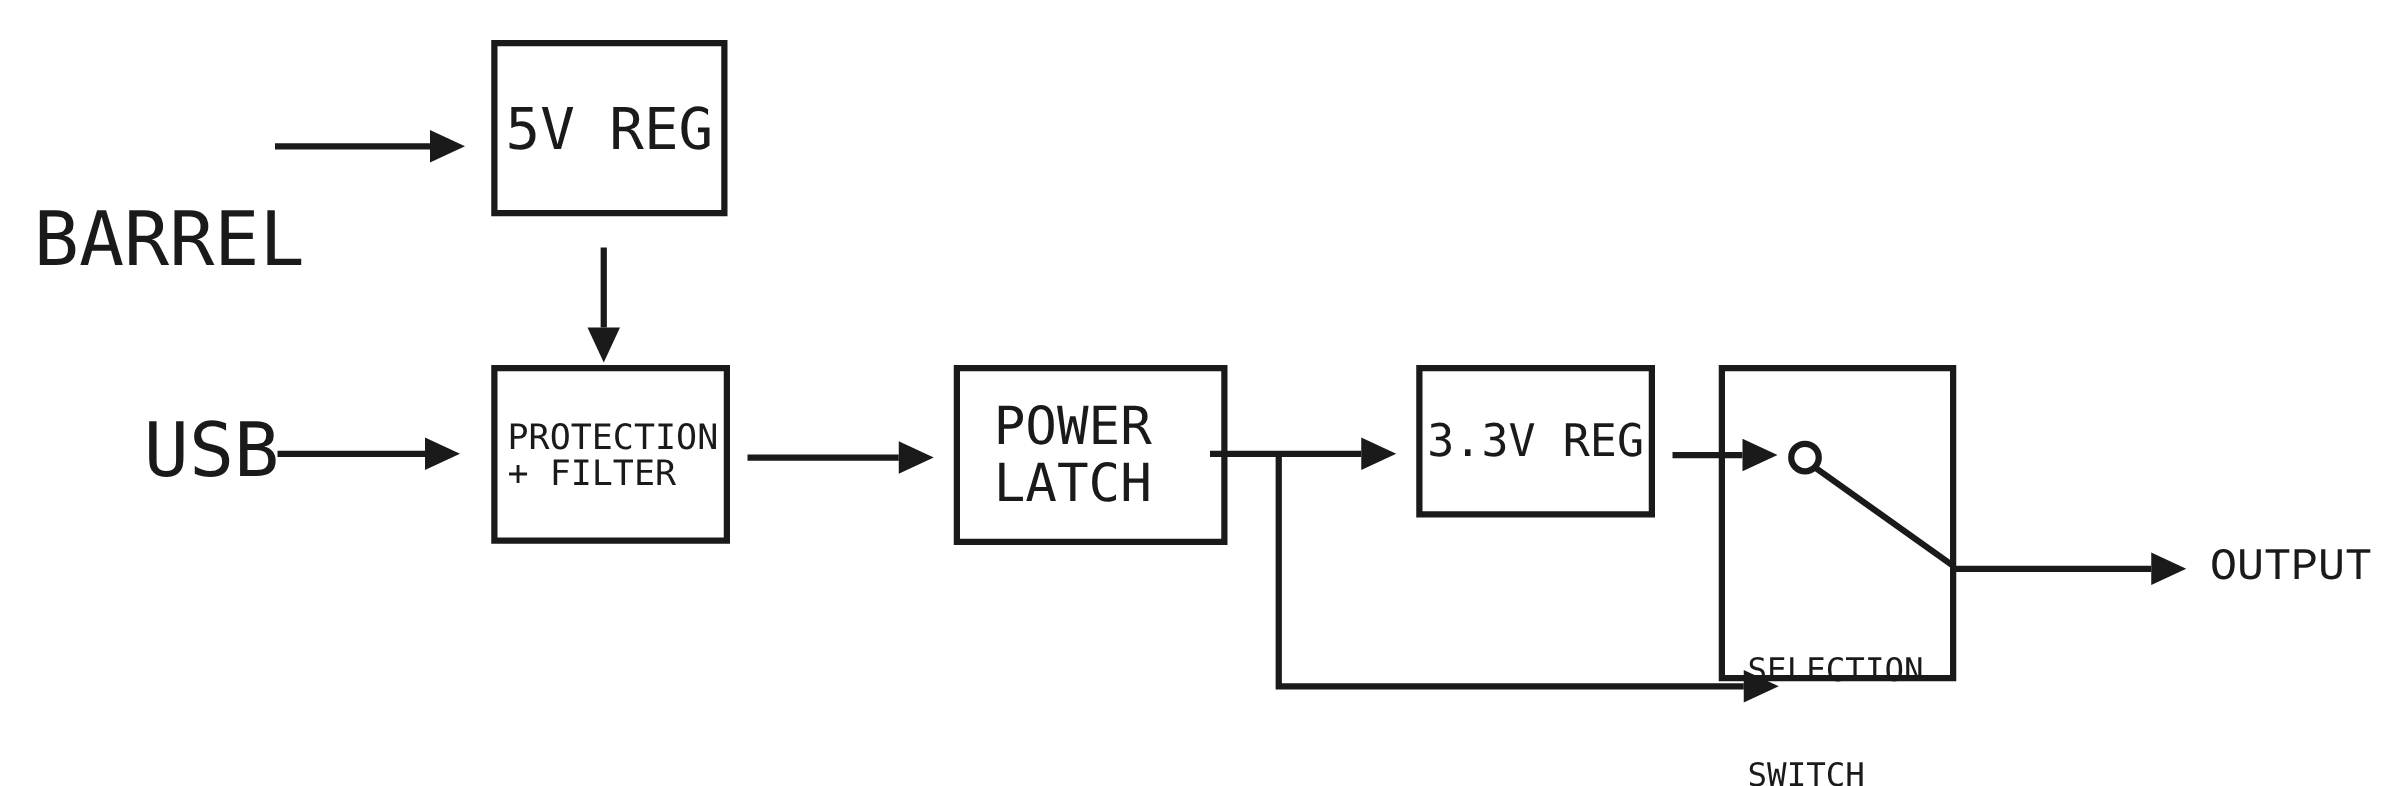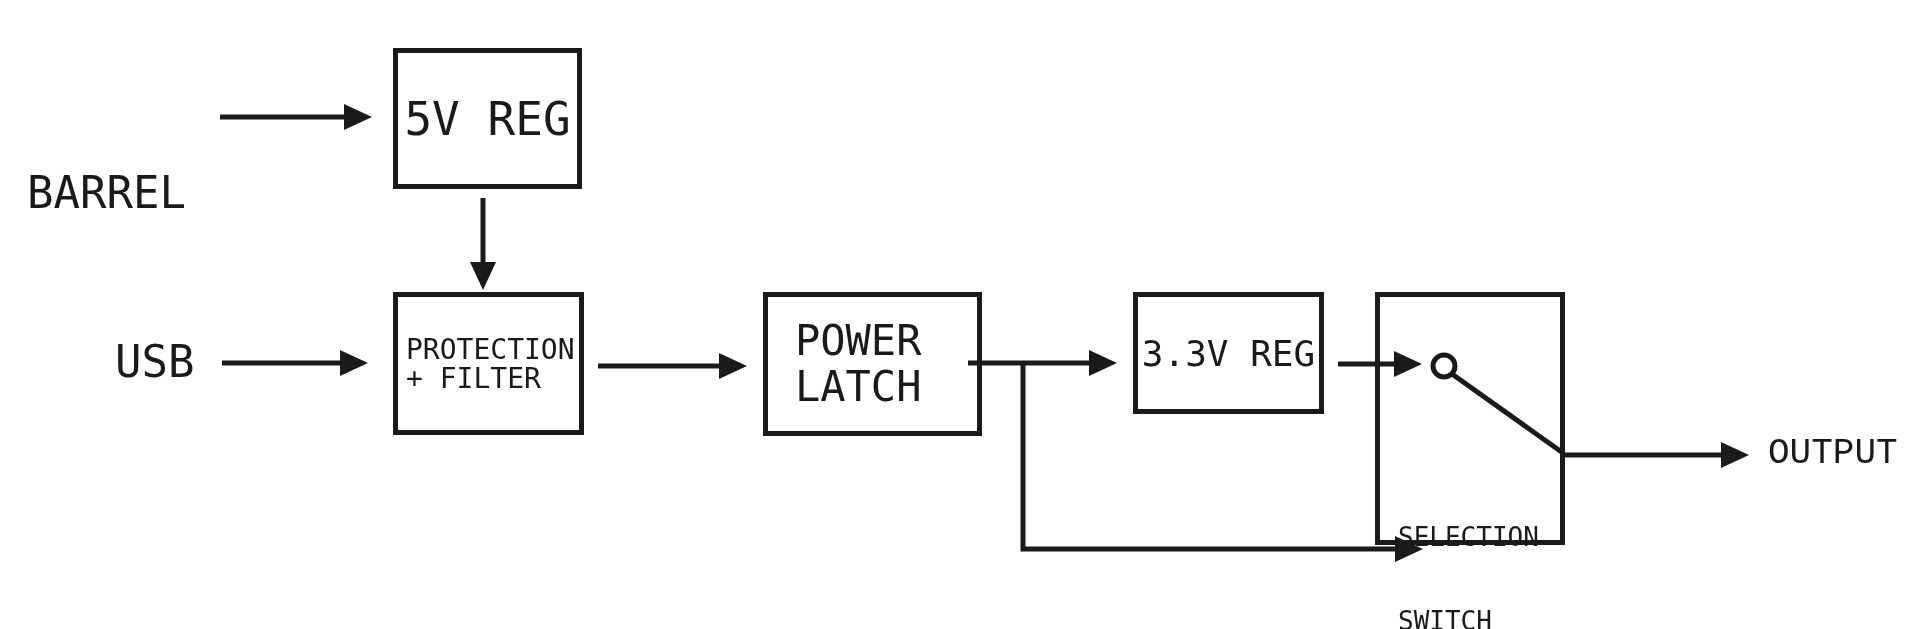--- a/index.html
+++ b/index.html
@@ -42,21 +42,21 @@
   .block.center { align-items: center; }
   .block-label-big   { font-size: 46px; white-space: pre; }
   .block-label-mid   { font-size: 42px; line-height: 46px; white-space: pre; }
   .block-label-reg33 { font-size: 36px; white-space: pre; }
   .block-label-small { font-size: 28px; line-height: 29px; white-space: pre; }
   .free-label {
     position: absolute;
     white-space: pre;
     z-index: 2;
   }
-  .free-label-big   { font-size: 44px; line-height: 49px; }
+  .free-label-big   { font-size: 60px; line-height: 49px; }
   .free-label-out   { font-size: 36px; line-height: 40px; }
   .switch-caption {
     position: absolute;
     left: 18px;
     top: 170px;
     font-size: 26px;
     line-height: 28px;
     white-space: pre;
   }
 </style>
@@ -114,21 +114,21 @@
   </svg>
 
   <div class="free-label free-label-big" style="left:27px; top:70px;">
     <div>BARREL</div>
   </div>
 
   <div class="free-label free-label-big" style="left:115px; top:337px;">USB</div>
 
   <div class="free-label free-label-out" style="left:1768px; top:434px;font-family:Liberation Mono, monospace;">OUTPUT</div>
 
-  <div class="block center" style="left:393px; top:48px; width:189px; height:141px;justify-content:center;">
+  <div class="block center" style="left:393px; top:32px; width:189px; height:141px;justify-content:center;">
     <div class="block-label-big">5V REG</div>
   </div>
 
   <div class="block" style="left:393px; top:292px; width:191px; height:143px; padding-left:8px;">
     <div class="block-label-small">PROTECTION</div>
     <div class="block-label-small">+ FILTER</div>
   </div>
 
   <div class="block" style="left:763px; top:292px; width:219px; height:144px; padding-left:27px;">
     <div class="block-label-mid">POWER</div>

